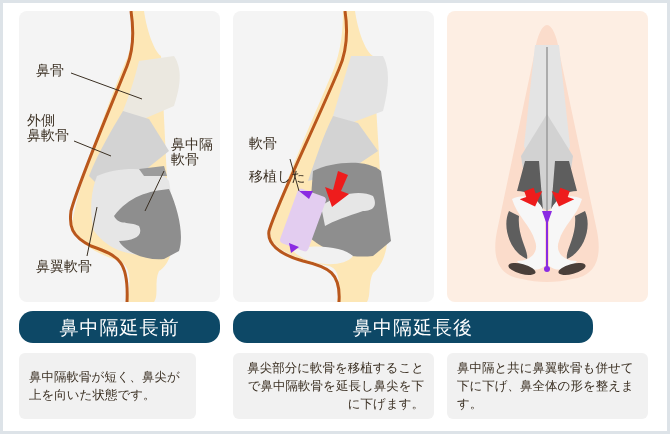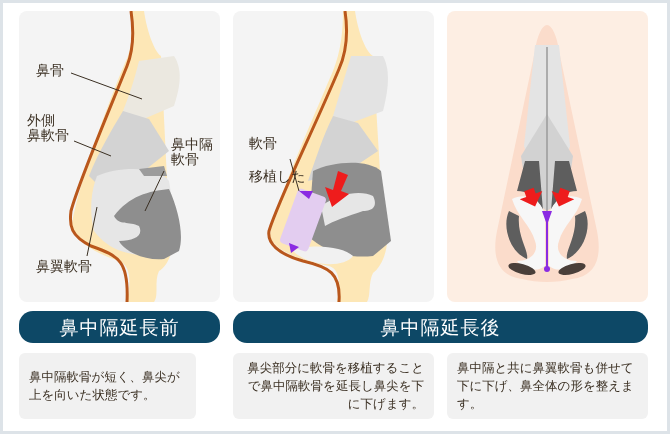--- a/index.html
+++ b/index.html
@@ -6,21 +6,21 @@
   body{width:670px;height:434px;background:#dde3e8;font-family:"DejaVu Sans","Liberation Sans",sans-serif;position:relative;overflow:hidden;}
   .frame{position:absolute;left:3px;top:3px;width:664px;height:428px;background:#ffffff;}
   .panel{position:absolute;top:11px;width:201px;height:291px;border-radius:8px;overflow:hidden;}
   .p1{left:19px;background:#f4f4f4;}
   .p2{left:233px;background:#f4f4f4;}
   .p3{left:447px;background:#fdeee3;}
   .panel svg{position:absolute;left:0;top:0;}
   .lbl{position:absolute;font-size:14px;color:#3a2f22;line-height:14px;white-space:nowrap;}
   .hdr{position:absolute;top:311px;height:32px;background:#0d4866;border-radius:14px;color:#fff;font-size:19px;line-height:32px;text-align:center;letter-spacing:1px;}
   .h1{left:19px;width:201px;}
-  .h2{left:233px;width:415px;}
+  .h2{left:233px;width:360px;}
   .desc{position:absolute;top:353px;height:66px;border-radius:6px;background:#f1f1f1;color:#3a2f22;font-size:12.5px;line-height:18px;padding:8px 10px;box-sizing:border-box;display:flex;align-items:center;}
   .d1{left:19px;width:177px;}
   .d2{left:233px;width:201px;text-align:right;}
   .d3{left:447px;width:201px;}
 </style>
 </head>
 <body>
 
 <div class="frame"></div>
 

